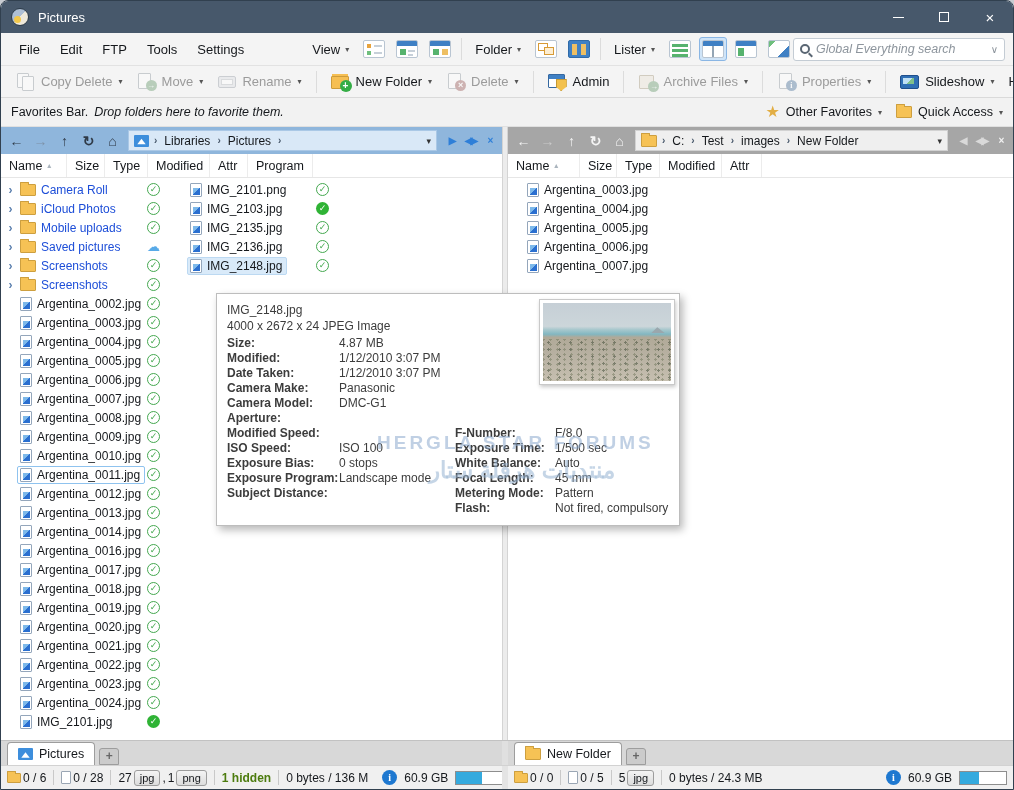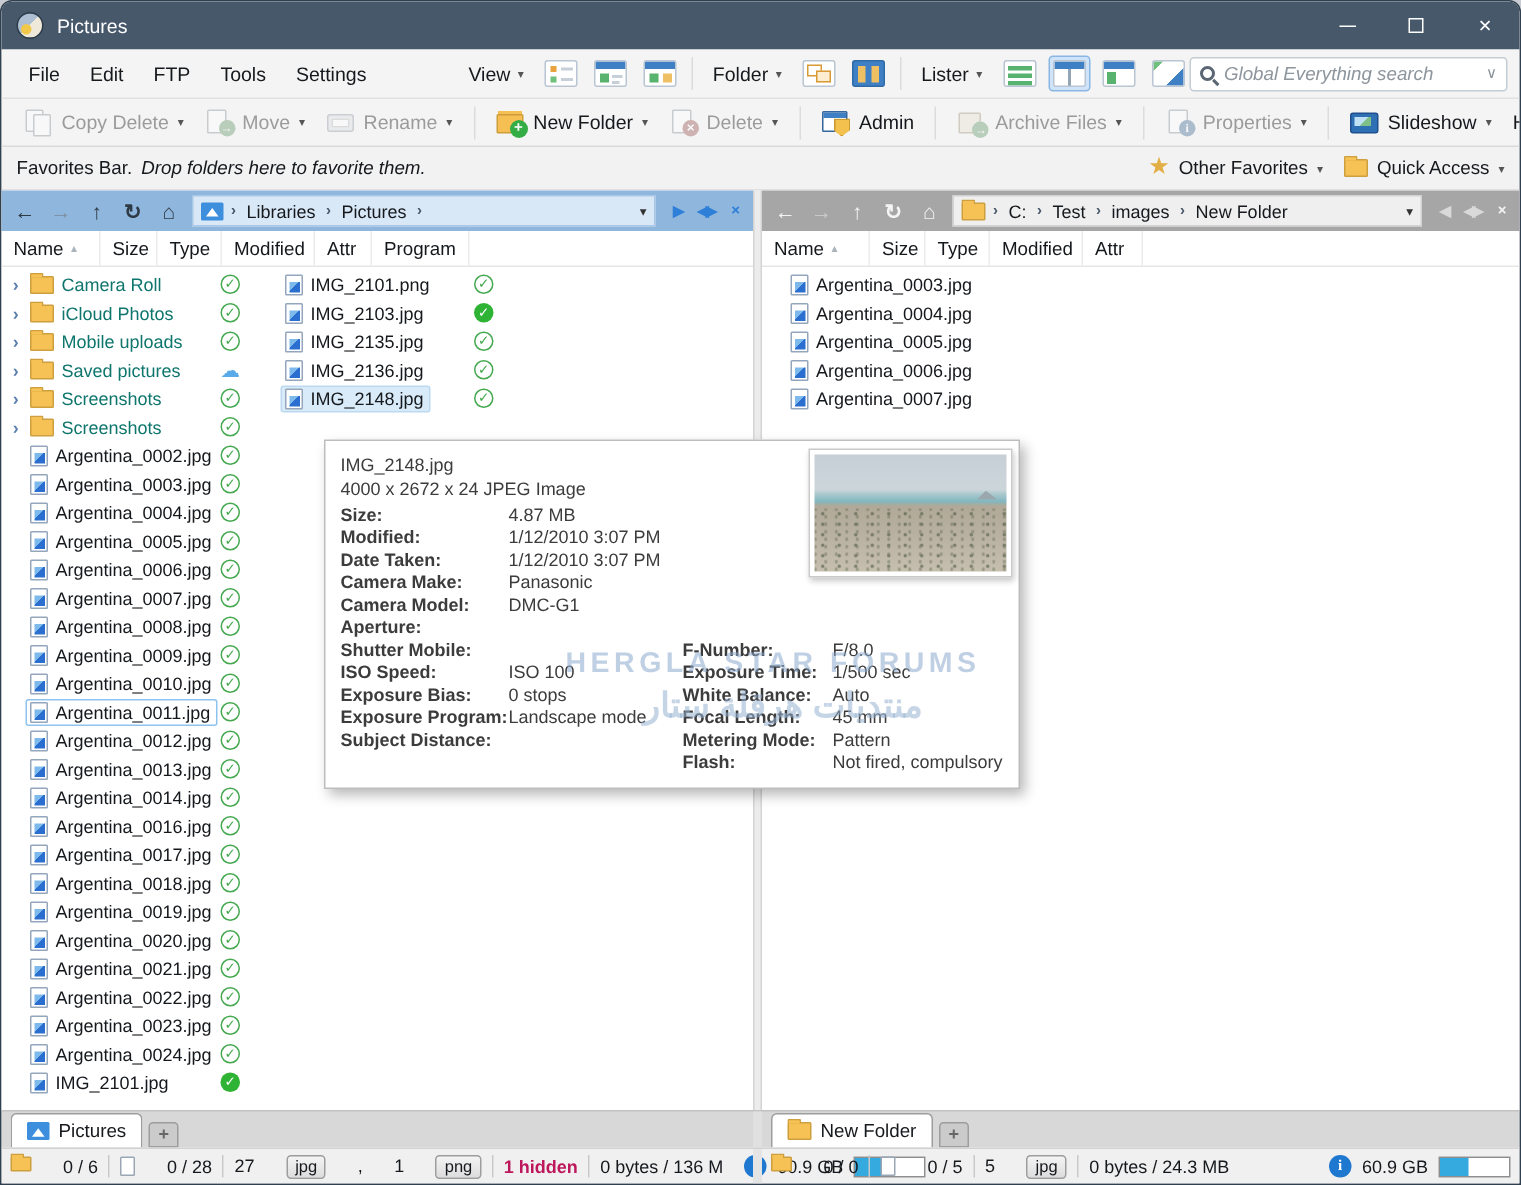--- a/index.html
+++ b/index.html
@@ -114,21 +114,21 @@
 .treecol{position:absolute;left:0;top:2px;width:182px}
 .midcol{position:absolute;left:183px;top:2px;width:155px}
 .rlist{position:absolute;left:0;top:2px;width:100%}
 .row{height:19px;display:flex;align-items:center;position:relative;padding-left:3px}
 .expander{width:13px;color:#5b7fae;font-weight:bold;font-size:12px;text-align:center;flex:none}
 .spc{width:13px;flex:none}
 .namebox{display:flex;align-items:center;gap:5px;padding:1px 4px 1px 2px;border:1px solid transparent;border-radius:2px;max-width:100%}
 .namebox.focus{border-color:#8fc3ef}
 .namebox.sel{background:#d9eaf9;border-color:#bcd9f2}
 .fname{white-space:nowrap;overflow:hidden;text-overflow:ellipsis}
-.treecol .folderrow .fname{color:#0f766e}
+.treecol .folderrow .fname{color:#1d4ed8}
 .ic-imgfile{display:inline-block;width:12px;height:14px;background:#fff;border:1px solid #94a6bb;border-radius:1px;position:relative;flex:none}
 .ic-imgfile::before{content:'';position:absolute;left:2px;top:4px;width:7px;height:7px;background:linear-gradient(135deg,#7db9ea 0 45%,#2a6fd0 45%)}
 .st{position:absolute;width:13px;height:13px;border-radius:50%;font-size:9px;line-height:13px;text-align:center;flex:none}
 .treecol .st{left:146px}
 .midcol .st{left:132px}
 .st.outline{width:13px;height:13px;border:1px solid #44a84f;color:#44a84f;line-height:11px}
 .st.solid{background:#2fb335;color:#fff}
 .st.cloud{border:none;color:#58aae8;font-size:13px;line-height:13px}
 
 .tabsrow{height:25px;background:#d8d8d8;border-top:1px solid #c2c2c2;display:flex;flex:none}
@@ -136,26 +136,26 @@
 .tabhalf.lefthalf{width:501px;flex:none}
 .tabdiv{width:6px;flex:none;background:#e0e0e0}
 .tab{display:flex;align-items:center;gap:6px;background:#fff;border:1px solid #9d9d9d;border-bottom:none;border-radius:4px 4px 0 0;padding:2px 10px;height:23px;font-size:12.5px}
 .newtab{width:20px;height:17px;background:#cbcbcb;border:1px solid #9d9d9d;border-radius:3px 3px 0 0;color:#666;font:700 12px/15px "Liberation Sans",sans-serif;text-align:center;margin-bottom:0}
 
 .statusbar{height:24px;background:#f0f0f0;border-top:1px solid #d2d2d2;display:flex;align-items:center;flex:none;font-size:12px}
 .statushalf{display:flex;align-items:center;height:100%;padding:0 6px;gap:7px}
 .statushalf.lefthalf{width:501px;flex:none}
 .statusdiv{width:6px;height:100%;background:#e4e4e4;flex:none}
 .statushalf.righthalf{flex:1}
-.seg{display:flex;gap:21px;white-space:nowrap}
+.seg{display:flex;align-items:center;gap:2px;white-space:nowrap}
 .ssep{width:1px;height:15px;background:#c9c9c9;flex:none}
 .ic-folder.sm{width:14px;height:10px}
 .ic-page{display:inline-block;width:10px;height:13px;background:#fff;border:1px solid #9aa6b4;border-radius:1px;flex:none}
 .extbadge{border:1px solid #9d9d9d;background:linear-gradient(#f4f4f4,#dcdcdc);border-radius:3px;padding:0 5px;font-size:11px;height:16px;line-height:15px;display:inline-block}
-.hidden-txt{color:#be185d;font-weight:bold}
+.hidden-txt{color:#4d7c0f;font-weight:bold}
 .infoicon{width:15px;height:15px;border-radius:50%;background:#1e78d0;color:#fff;font:700 10px/15px "Liberation Serif",serif;text-align:center;flex:none}
 .spacer{flex:1}
 .diskbar{width:48px;height:14px;border:1px solid #8e8e8e;background:#fff;flex:none}
 .diskfill{height:100%;background:#35aade}
 
 .tooltip{position:absolute;left:215px;top:292px;width:464px;min-height:233px;background:#fff;border:1px solid #bdbdbd;box-shadow:3px 4px 8px rgba(0,0,0,.28);padding:9px 10px;z-index:5;color:#3c3c3c}
 .tt-title{margin-bottom:2px}
 .tt-grid{position:relative;margin-top:0}
 .tt-row{display:flex;height:15px;align-items:center}
 .tt-label{width:112px;font-weight:bold;flex:none}
@@ -810,21 +810,21 @@
           </div>
           <div class="tt-row">
             <span class="tt-label">Camera Model:</span>
             <span class="tt-val">DMC-G1</span>
           </div>
           <div class="tt-row">
             <span class="tt-label">Aperture:</span>
             <span class="tt-val"></span>
           </div>
           <div class="tt-row">
-            <span class="tt-label">Shutter Mobile:</span>
+            <span class="tt-label">Modified Speed:</span>
             <span class="tt-val"></span>
           </div>
           <div class="tt-row">
             <span class="tt-label">ISO Speed:</span>
             <span class="tt-val">ISO 100</span>
           </div>
           <div class="tt-row">
             <span class="tt-label">Exposure Bias:</span>
             <span class="tt-val">0 stops</span>
           </div>

